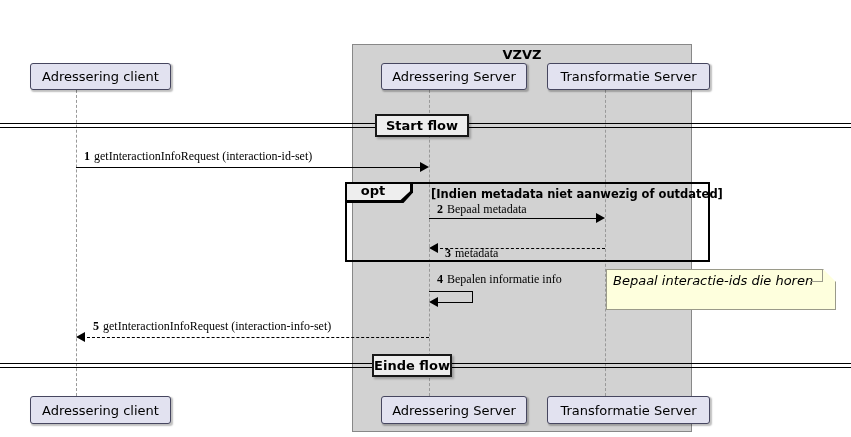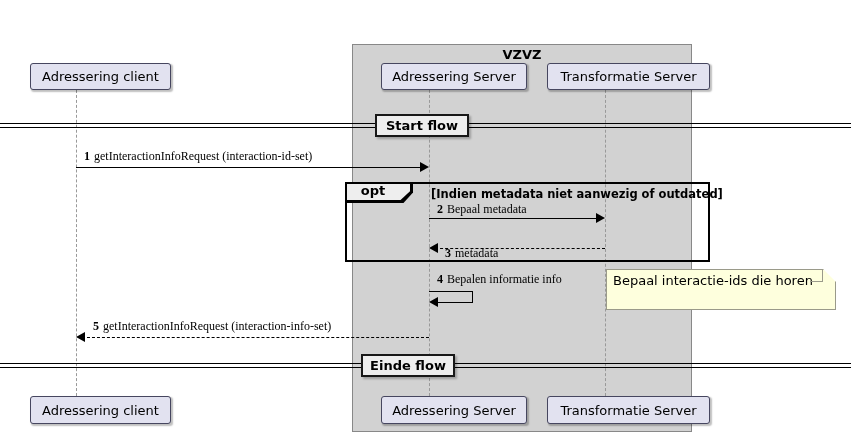--- a/index.html
+++ b/index.html
@@ -80,21 +80,21 @@
   }
   .frag-guard {
     position:absolute; left:84px; top:3px; font-weight:bold; font-size:11.5px; white-space:nowrap;
   }
 
   .note {
     left:606px; top:269px; width:230px; height:41px;
     background:var(--note-fill); border:1px solid var(--note-border);
     box-sizing:border-box; z-index:5;
     clip-path:polygon(0 0, calc(100% - 13px) 0, 100% 13px, 100% 100%, 0 100%);
-    padding:2px 6px; font-size:13px; line-height:18px; white-space:nowrap;
+    padding:2px 6px; font-size:13px; line-height:18px; white-space:nowrap;font-style:italic;
   }
   .note-fold {
     left:810px; top:269px; width:13px; height:13px; z-index:5;
     border-right:1px solid var(--note-border); border-bottom:1px solid var(--note-border);
     box-sizing:border-box;
   }
 </style>
 </head>
 <body>
 
@@ -153,21 +153,21 @@
   <div class="abs note-fold"></div>
 
   <div class="abs msg-label" style="left:93px; top:319px;">
     <span class="msg-num">5</span><span>getInteractionInfoRequest (interaction-info-set)</span>
   </div>
   <div class="abs msg-line return" style="left:82px; top:337px; width:347px;"></div>
   <div class="abs arrow-left" style="left:76px; top:332px;"></div>
 
   <div class="abs divider-line" style="top:363px;"></div>
   <div class="abs divider-line" style="top:367px;"></div>
-  <div class="abs divider-box" style="left:361px; top:354px; width:94px; height:23px;">Einde flow</div>
+  <div class="abs divider-box" style="left:372px; top:354px; width:80px; height:23px;">Einde flow</div>
 
   <div class="abs participant" style="left:6px;   top:63px; width:141px;">Adressering client</div>
   <div class="abs participant" style="left:357px; top:63px; width:146px;">Adressering Server</div>
   <div class="abs participant" style="left:523px; top:63px; width:163px;">Transformatie Server</div>
 
   <div class="abs participant" style="left:6px;   top:396px; width:141px; height:28px;">Adressering client</div>
   <div class="abs participant" style="left:357px; top:396px; width:146px; height:28px;">Adressering Server</div>
   <div class="abs participant" style="left:523px; top:396px; width:163px; height:28px;">Transformatie Server</div>
 
 </div>

